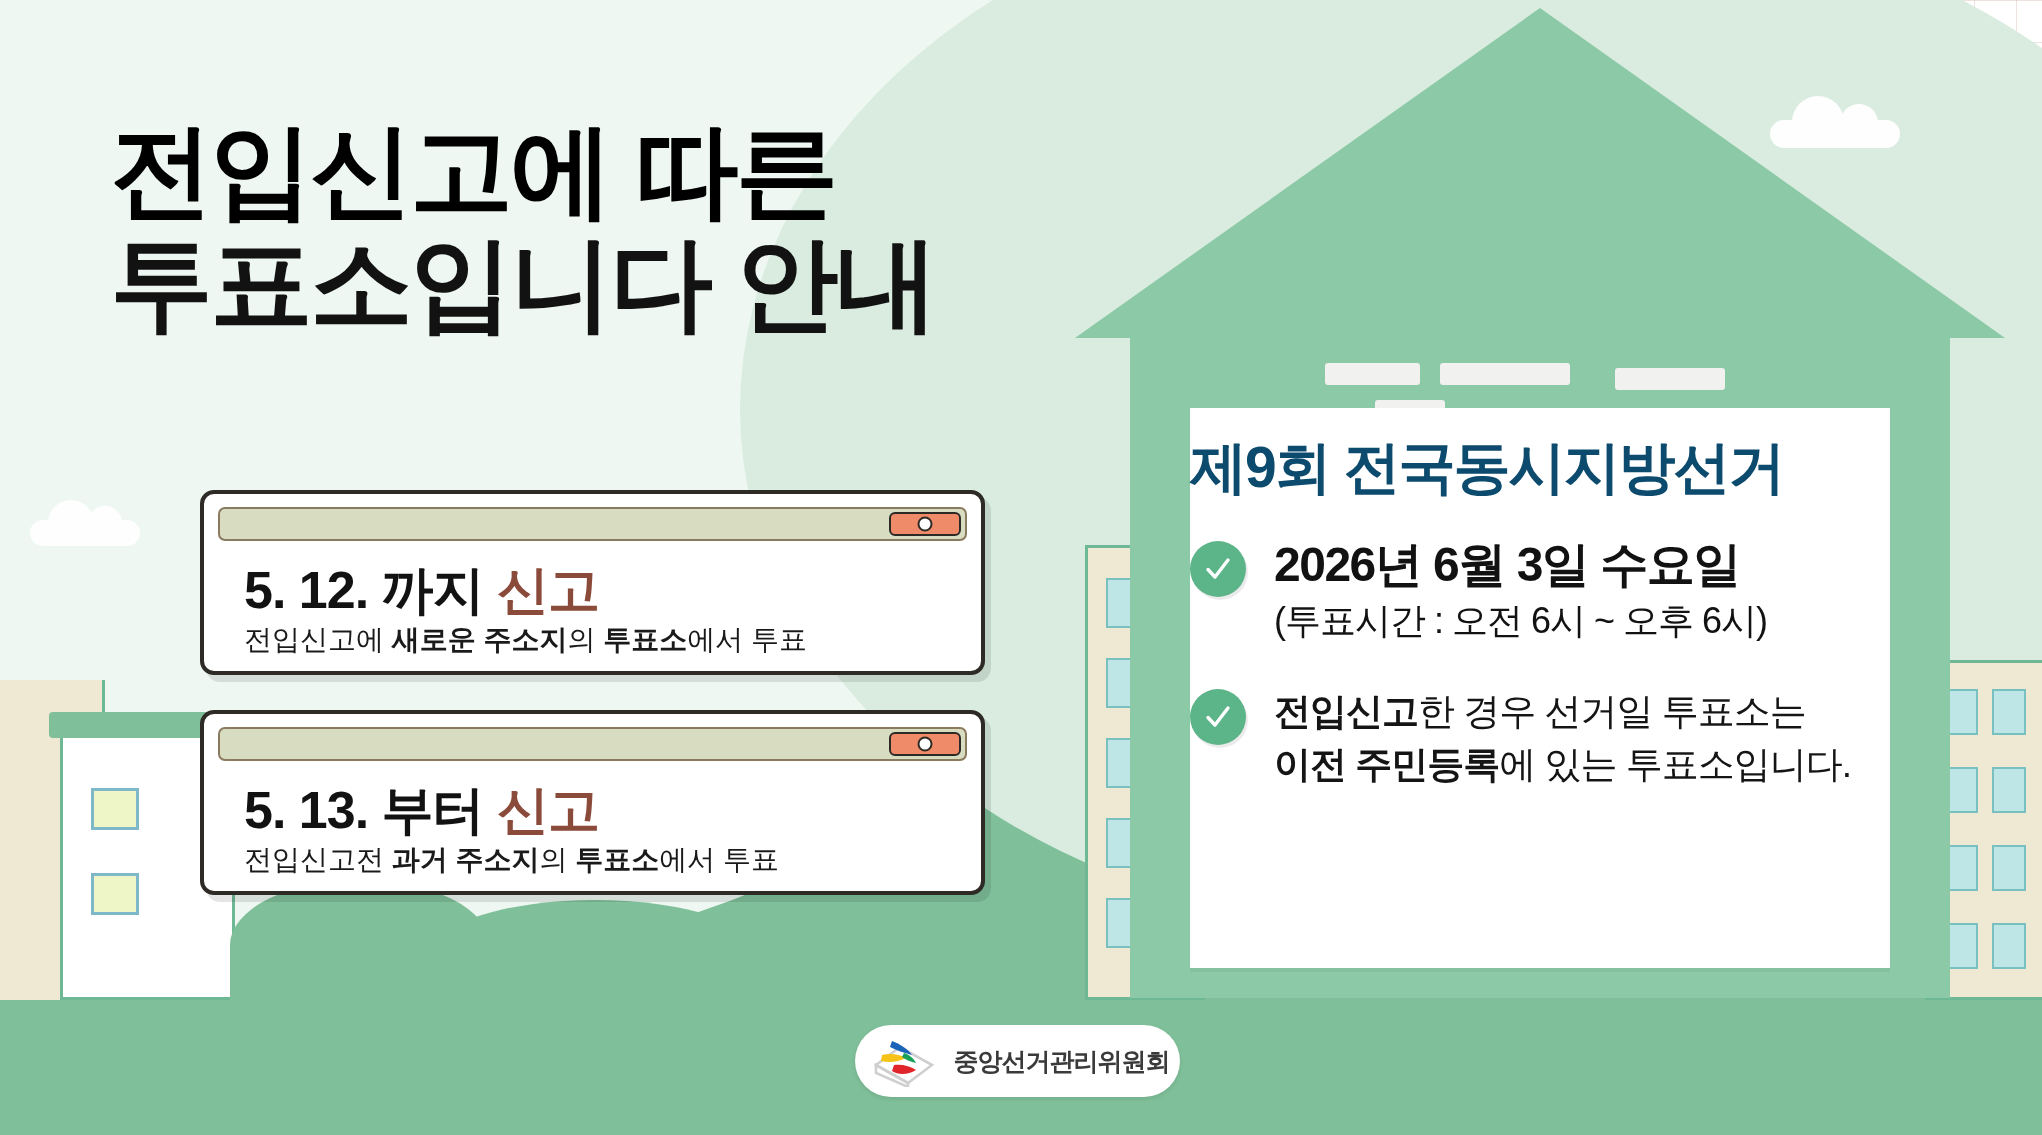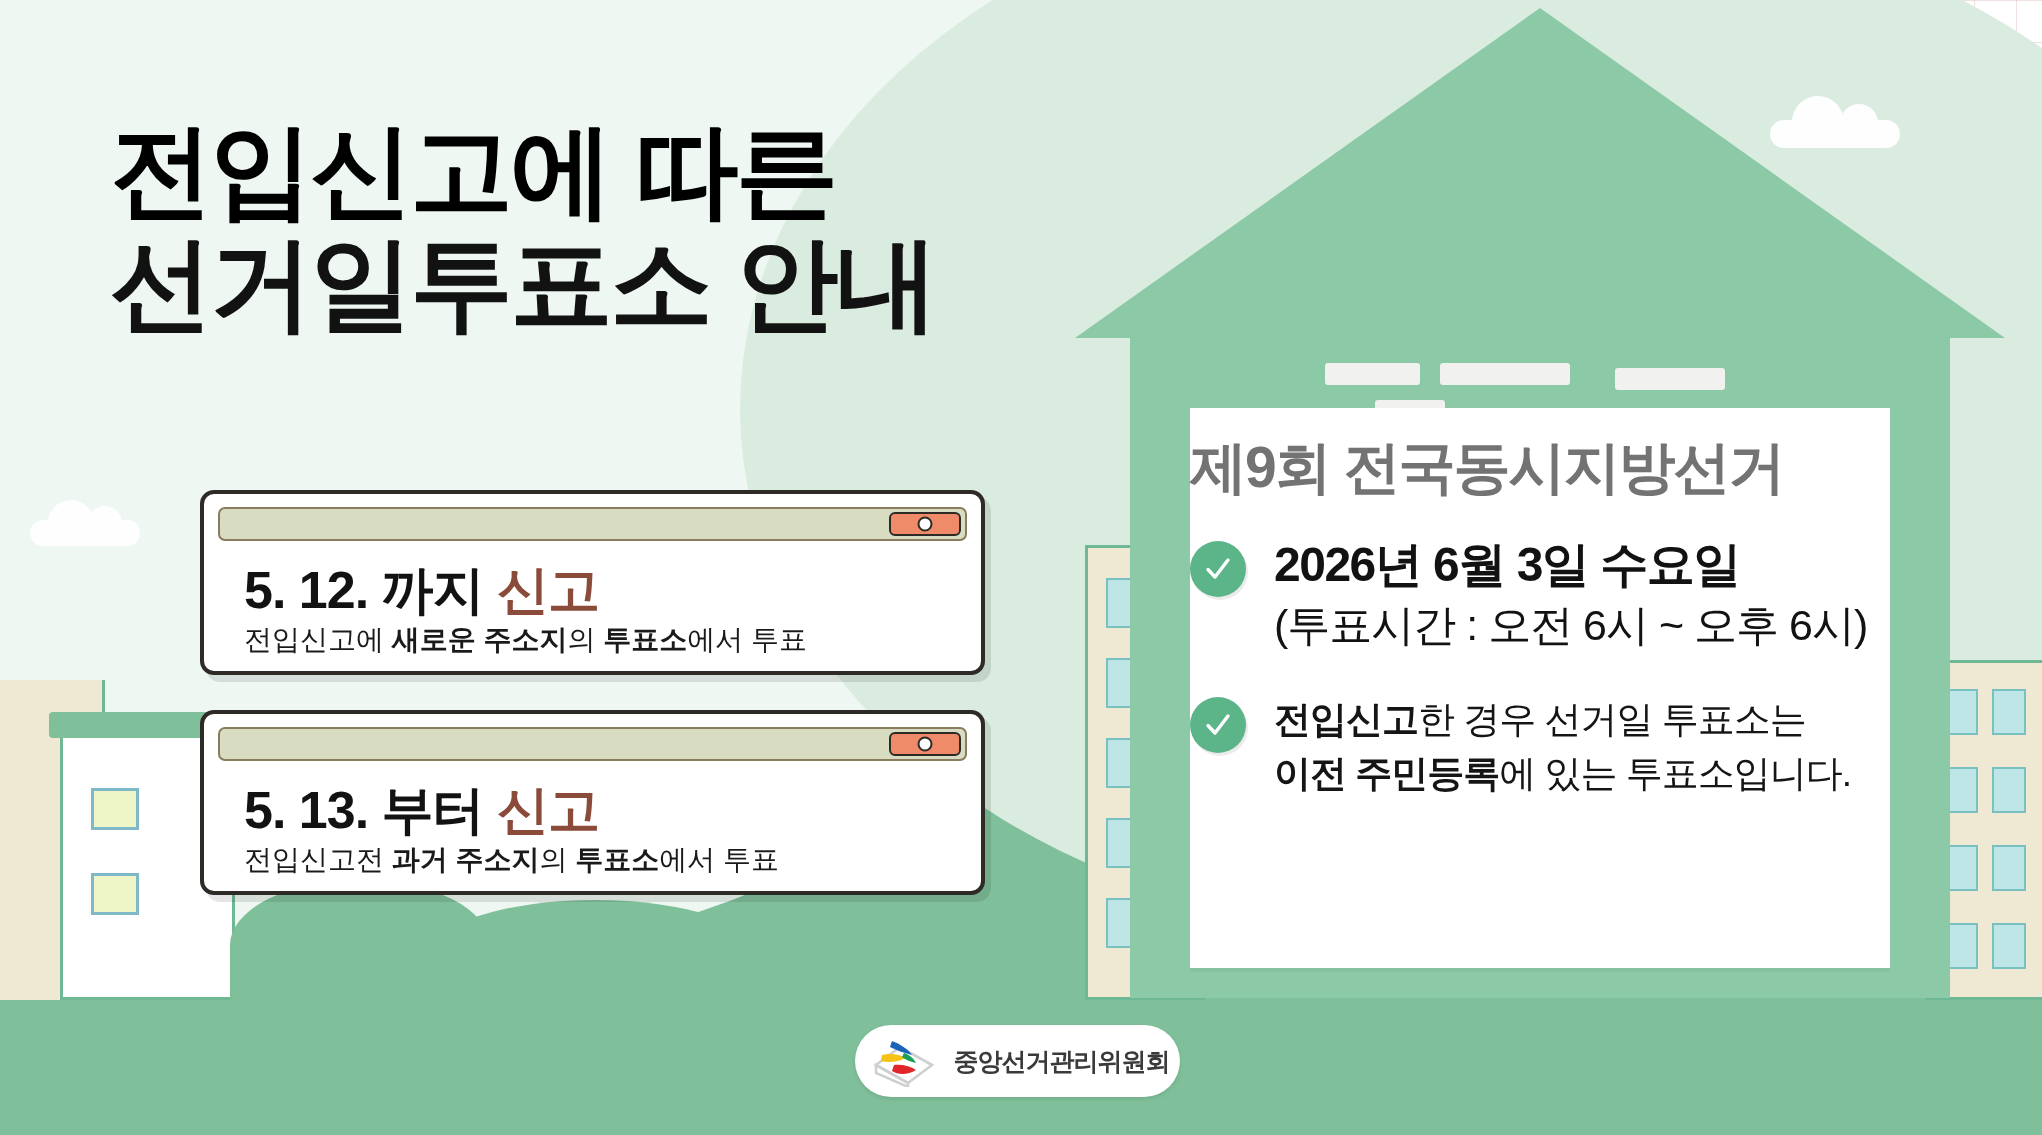--- a/index.html
+++ b/index.html
@@ -170,40 +170,40 @@
     position:absolute; left:40px; top:127px;
     font-size:28px; color:#1a1a1a; white-space:nowrap;
   }
   .card .sub-line b { font-weight:900; }
   .card .sub-line .n { font-weight:400; }
 
   
   .panel-inner { position:absolute; left:1190px; top:430px; width:770px; }
 
   .panel-heading {
-    font-size:57px; font-weight:900; color:#737373;
+    font-size:57px; font-weight:900; color:#0c4a6e;
     letter-spacing:-2px; white-space:nowrap;
     margin-bottom:30px;
   }
 
   .bullet { position:relative; padding-left:84px; margin-bottom:42px; }
   .check-icon {
     position:absolute; left:0; top:4px;
     width:56px; height:56px; border-radius:50%;
     background:#5cb489;
     box-shadow:2px 3px 0 rgba(0,0,0,.08);
   }
   .check-icon svg { position:absolute; left:12px; top:12px; }
 
   .bullet .b-main {
     font-size:48px; font-weight:900; color:#121212;
     letter-spacing:-1.5px; line-height:1.16; white-space:nowrap;
   }
   .bullet .b-sub {
-    font-size:43px; font-weight:400; color:#121212;
+    font-size:36px; font-weight:400; color:#121212;
     letter-spacing:-1px; line-height:1.22; margin-top:6px; white-space:nowrap;
   }
   .bullet .b-line {
     font-size:37px; font-weight:400; color:#151515;
     letter-spacing:-1px; line-height:1.45; white-space:nowrap;
   }
   .bullet .b-line b { font-weight:900; }
 
   
   .footer-badge {
@@ -280,21 +280,21 @@
   </div>
 
   <div class="bush" style="left:230px; top:880px; width:260px; height:130px;"></div>
   <div class="bush" style="left:430px; top:900px; width:330px; height:110px;"></div>
   <div class="bush" style="left:700px; top:885px; width:300px; height:125px;"></div>
 
   <div class="left-col">
 
     <div class="headline">
       <div class="l1">전입신고에 따른</div>
-      <div class="l2">선거일투표소 안내</div>
+      <div class="l2">투표소입니다 안내</div>
     </div>
 
     <div class="card c1">
       <div class="titlebar">
         <div class="tab"></div>
       </div>
       <div class="main-line">
         <span>5. 12. 까지 </span><span class="accent">신고</span>
       </div>
       <div class="sub-line">

